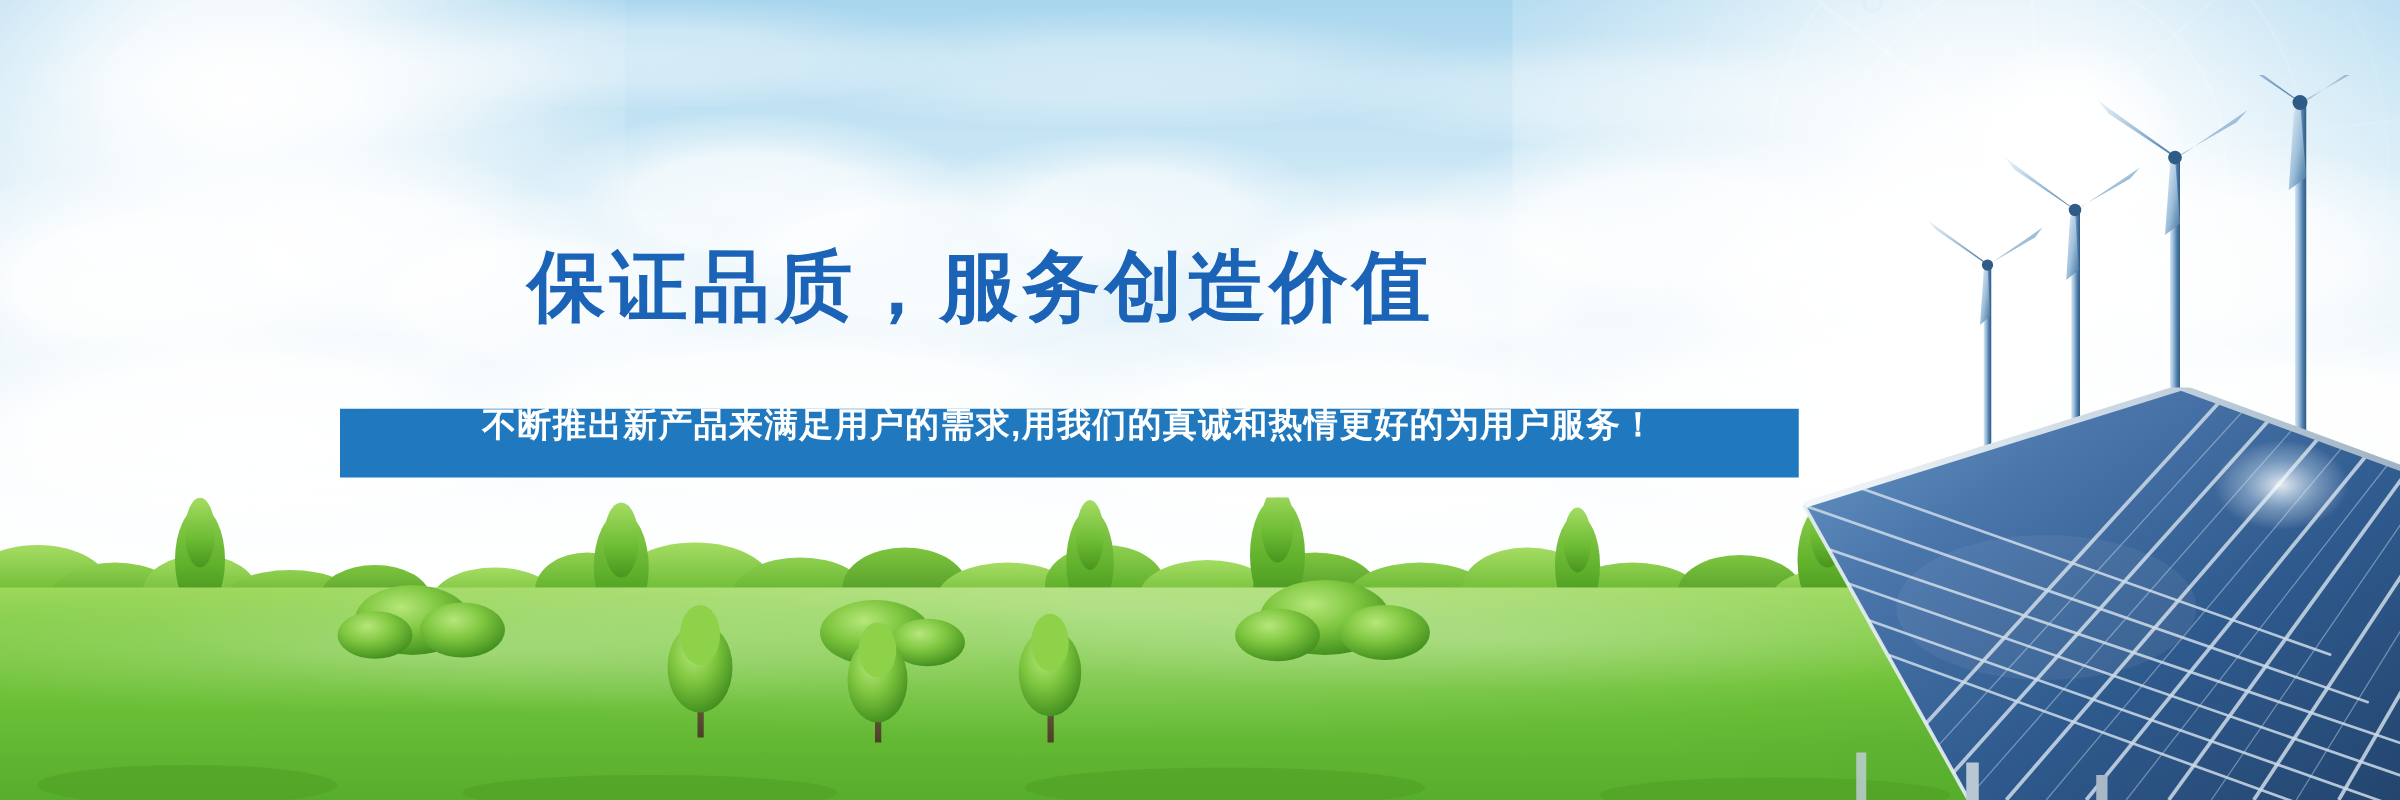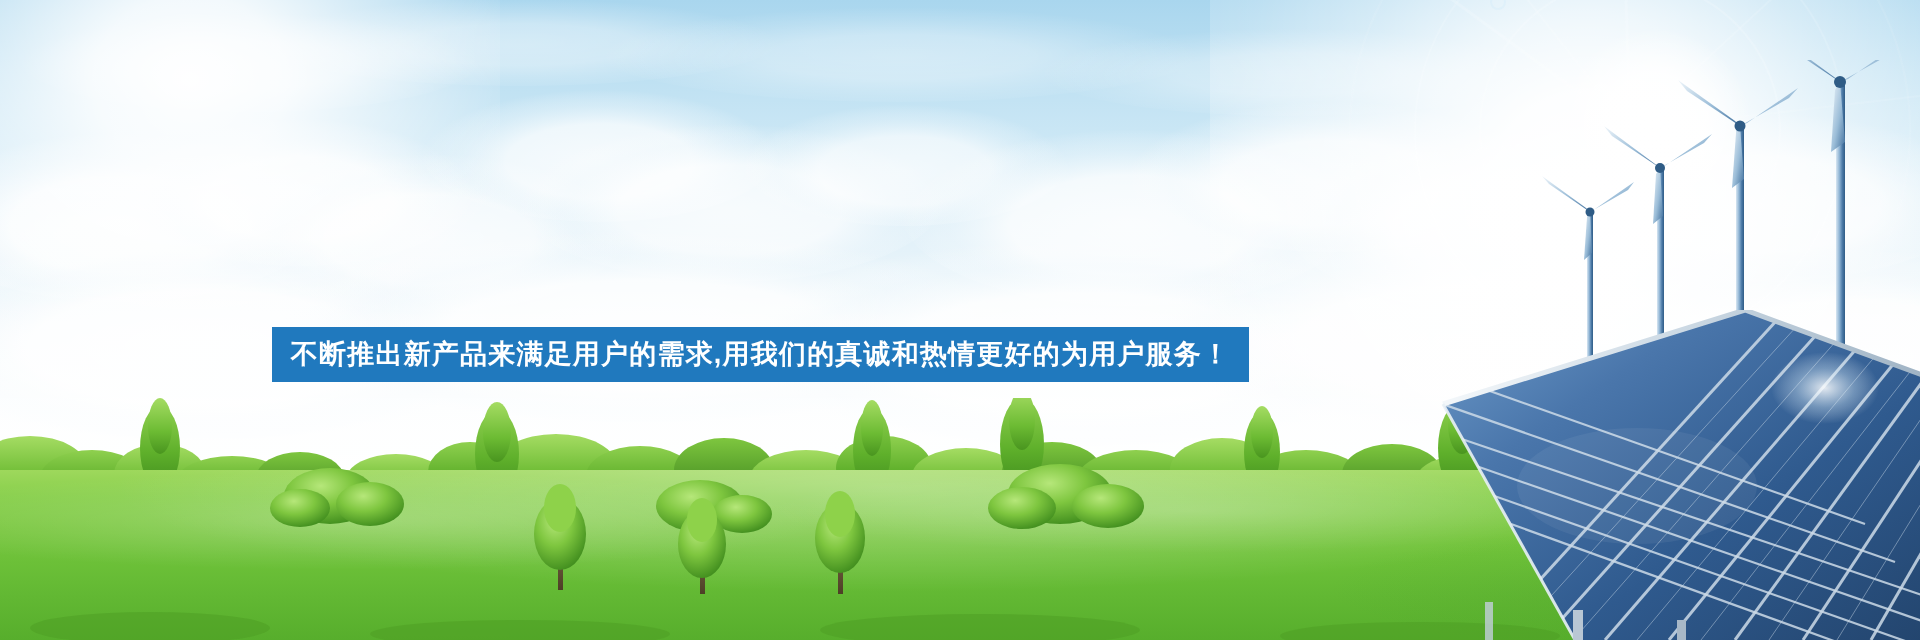--- a/index.html
+++ b/index.html
@@ -87,24 +87,24 @@
     color:#1b63b6;
     letter-spacing:4px;
     text-shadow:0 1px 0 rgba(255,255,255,.55);
     white-space:nowrap;
     z-index:40;
   }
 
   .subtitle-bar{
     position:absolute;
     left:272px; top:327px;
-    width:977px; height:55px;
+    width:1167px; height:55px;
     background:#2079be;
     z-index:40;
-    display:flex; align-items:center; justify-content:center;
+    display:flex; align-items:flex-start; justify-content:center;
   }
   .subtitle-text{
     color:#ffffff;
     font-size:27px;
     font-weight:bold;
     letter-spacing:1.2px;
     white-space:nowrap;
     line-height:1;
   }
 
@@ -469,18 +469,19 @@
     <ellipse cx="400" cy="78" rx="54" ry="36" fill="url(#flare)" clip-path="url(#panelClip)"></ellipse>
     <ellipse cx="212" cy="176" rx="120" ry="58" fill="#ffffff" opacity=".06" clip-path="url(#panelClip)"></ellipse>
 
     <g>
       <rect x="148" y="300" width="10" height="30" fill="#b9c7d4"></rect>
       <rect x="252" y="310" width="9" height="20" fill="#a8b8c7"></rect>
       <rect x="60" y="292" width="8" height="38" fill="#c3d0db" opacity=".8"></rect>
     </g>
   </svg>
 
+  <div class="headline">保证品质，服务创造价值</div>
 
   <div class="subtitle-bar">
     <span class="subtitle-text">不断推出新产品来满足用户的需求,用我们的真诚和热情更好的为用户服务！</span>
   </div>
 
 </div>
 
 </body></html>

